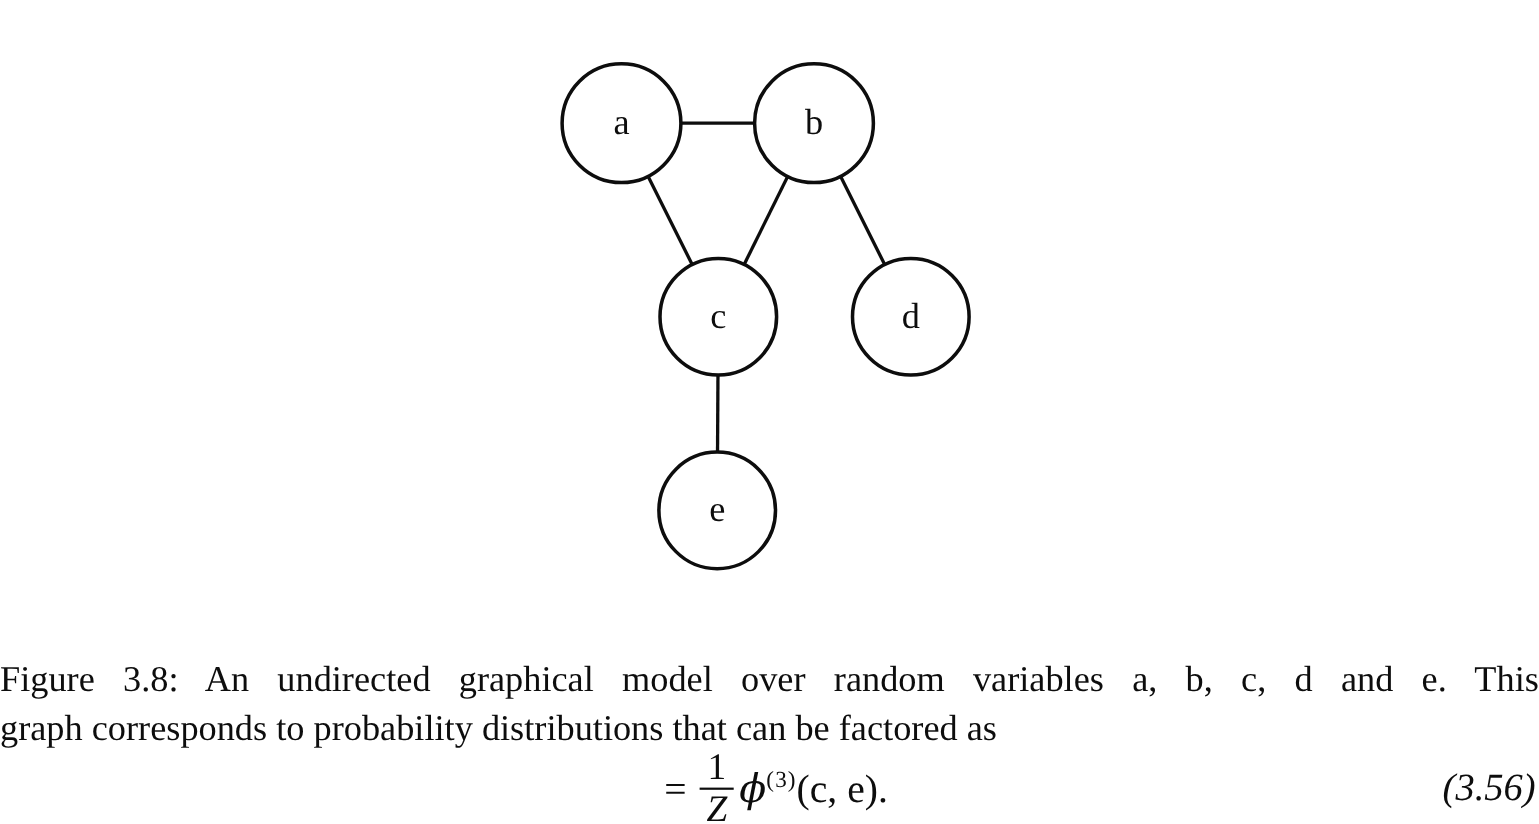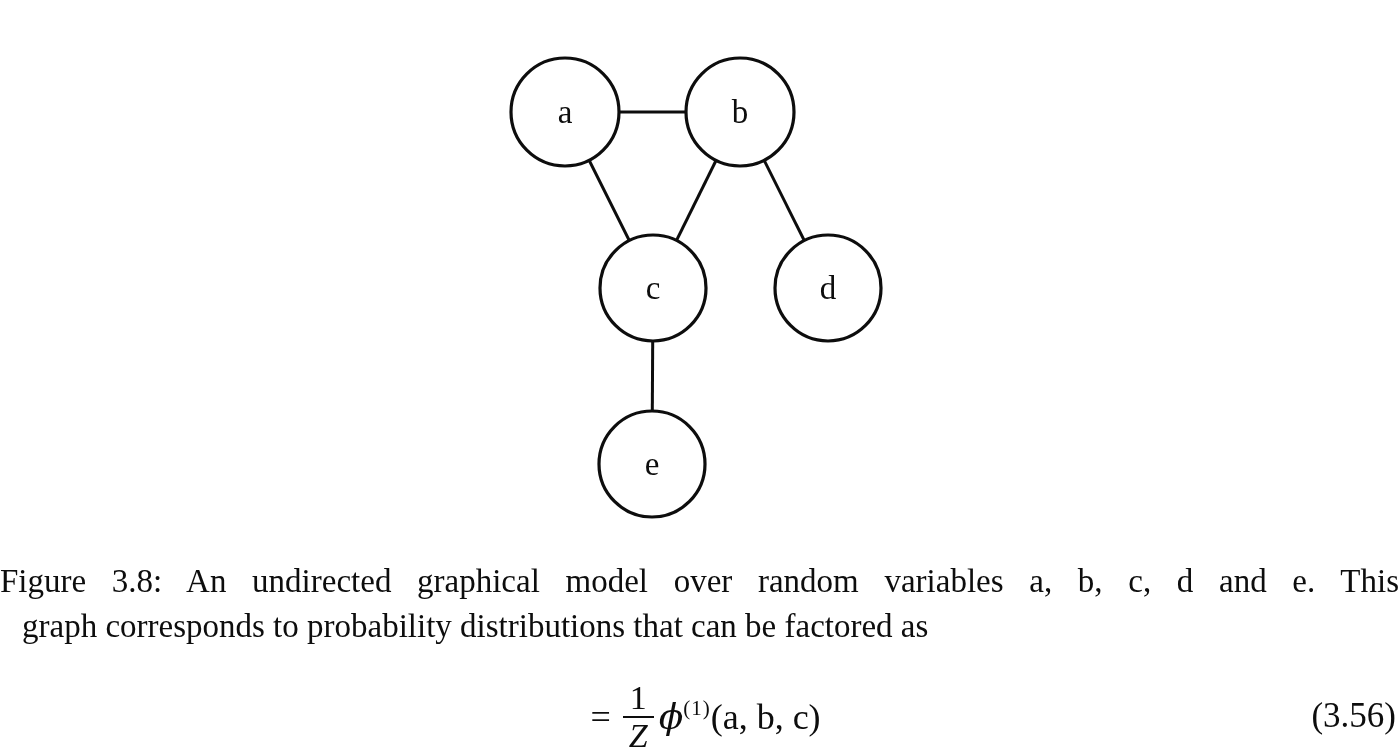--- a/index.html
+++ b/index.html
@@ -38,24 +38,24 @@
     left: 0;
     right: 0;
     top: 559px;
     font-size: 33px;
     line-height: 45px;
     color: #0d0d0d;
   }
   .caption-line1 {
     text-align: justify;
     text-align-last: justify;
+    margin-top: 37px;
   }
   .caption-line2 {
     text-align: left;
-    padding-left: 22px;
   }
 
   
   .equation-row {
     position: absolute;
     left: 0;
     right: 0;
     top: 717px;
     transform: translateY(-50%);
     display: flex;
@@ -95,20 +95,21 @@
     padding: 0 6px;
     border-top: 2.5px solid #0d0d0d;
     font-style: italic;
   }
   .eq-number {
     position: absolute;
     right: 3px;
     top: 716px;
     transform: translateY(-50%);
     font-size: 35px;
+    font-style: italic;
   }
 </style>
 </head>
 <body>
 
 <div id="page">
 
   <svg id="graph-canvas" viewBox="0 0 1399 555" xmlns="http://www.w3.org/2000/svg">
       <line x1="565" y1="112" x2="740" y2="112" stroke="#0d0d0d" stroke-width="3"></line>
       <line x1="565" y1="112" x2="653" y2="288" stroke="#0d0d0d" stroke-width="3"></line>
@@ -131,18 +132,18 @@
     <div class="caption-line1">Figure 3.8:  An undirected graphical model over random variables a, b, c, d and e. This</div>
     <div class="caption-line2">graph corresponds to probability distributions that can be factored as</div>
   </div>
 
   <div class="equation-row">
     <span class="eq-equals">=</span>
     <span class="frac">
       <span class="frac-num">1</span>
       <span class="frac-den">Z</span>
     </span>
-    <span><span class="phi">ϕ</span><span class="sup">(1)</span><span>(a, b, c)</span></span>
+    <span><span class="phi">ϕ</span><span class="sup">(3)</span><span>(c, e).</span></span>
   </div>
 
   <div class="eq-number">(3.56)</div>
 
 </div>
 
 </body></html>

